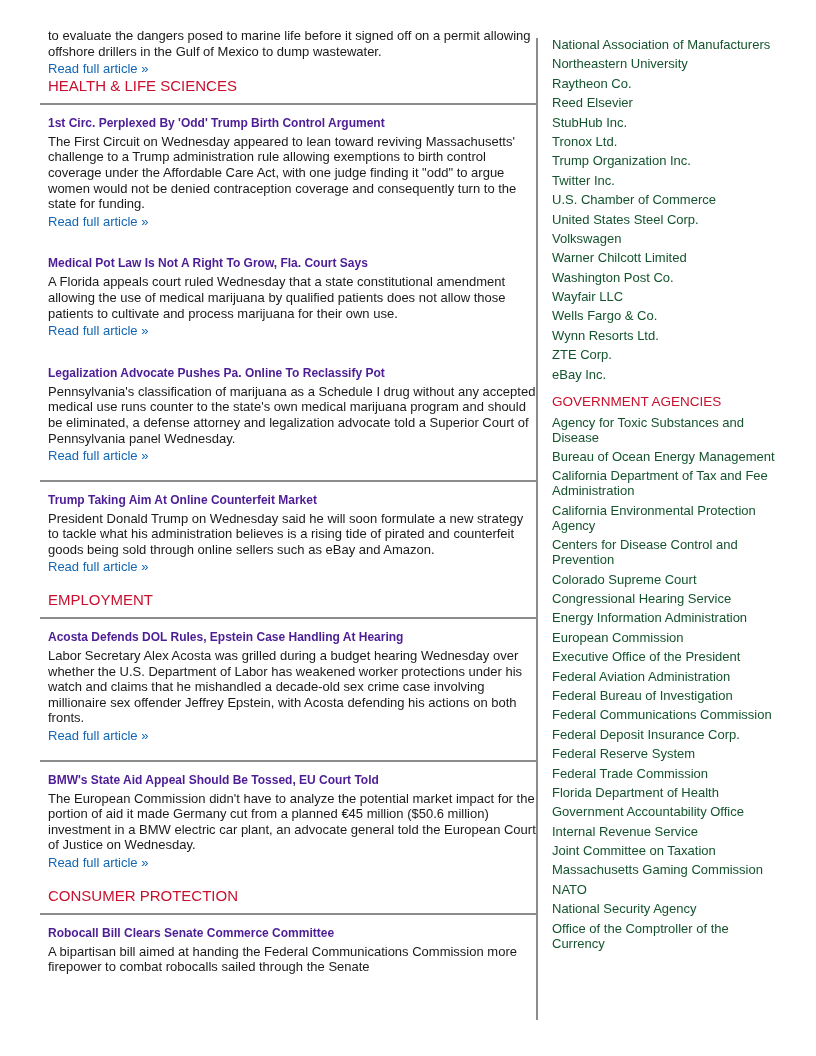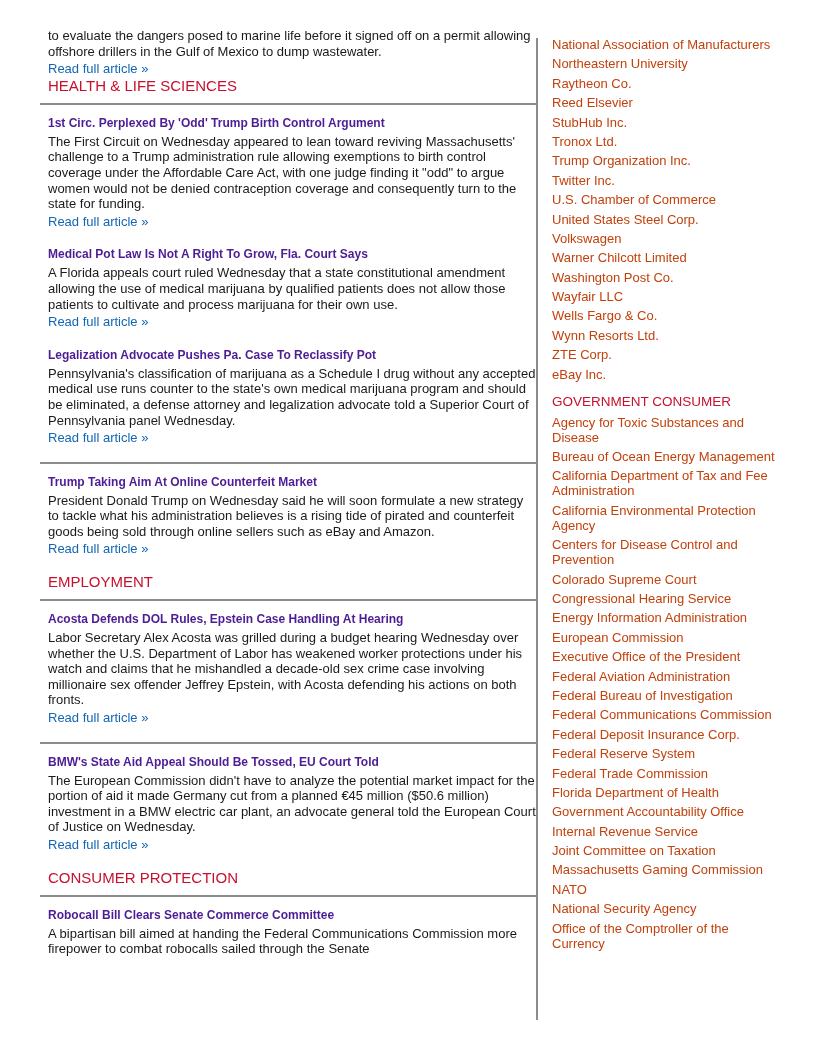--- a/index.html
+++ b/index.html
@@ -7,23 +7,23 @@
   .main { position: absolute; left: 40px; top: 28px; width: 497px; }
   .vrule { position: absolute; left: 536px; top: 38px; width: 2px; height: 982px; background: #8c8c8c; }
   .side { position: absolute; left: 552px; top: 37px; width: 230px; }
   .p { font-size: 13px; line-height: 15.6px; color: #1a1a1a; margin: 0; padding-left: 8px; }
   .read { display: block; font-size: 13px; line-height: 15.6px; color: #1266b3; text-decoration: none; padding-left: 8px; margin-top: 2px; }
   .sect { font-size: 15px; line-height: 18px; color: #c8102e; padding-left: 8px; text-transform: uppercase; }
   .sect-block { margin-top: 16px; }
   .sect-block.first { margin-top: 0; }
   .hr { height: 2px; background: #8c8c8c; margin-top: 8px; }
   .art { margin-top: 9px; }
-  .art + .art { margin-top: 16px; }
+  .art + .art { margin-top: 25px; }
   .title { font-size: 12px; font-weight: bold; line-height: 18px; color: #4c1d95; padding-left: 8px; display: block; text-decoration: none; margin-bottom: 2px; }
-  .side a { display: block; font-size: 13px; line-height: 15px; color: #c2410c; text-decoration: none; margin-bottom: 4.4px; }
+  .side a { display: block; font-size: 13px; line-height: 15px; color: #14532d; text-decoration: none; margin-bottom: 4.4px; }
   .side .shead { font-size: 13.5px; color: #c8102e; margin-top: 12px; margin-bottom: 5px; line-height: 16px; }
 </style>
 </head>
 <body>
 
 <div class="main">
   <p class="p">to evaluate the dangers posed to marine life before it signed off on a permit allowing offshore drillers in the Gulf of Mexico to dump wastewater.</p>
   <a class="read" href="#">Read full article »</a>
 
   <div id="sections">
@@ -34,21 +34,21 @@
           <a class="title" href="#">1st Circ. Perplexed By 'Odd' Trump Birth Control Argument</a>
           <p class="p">The First Circuit on Wednesday appeared to lean toward reviving Massachusetts' challenge to a Trump administration rule allowing exemptions to birth control coverage under the Affordable Care Act, with one judge finding it "odd" to argue women would not be denied contraception coverage and consequently turn to the state for funding.</p>
           <a class="read" href="#">Read full article »</a>
         </div>
         <div class="art">
           <a class="title" href="#">Medical Pot Law Is Not A Right To Grow, Fla. Court Says</a>
           <p class="p">A Florida appeals court ruled Wednesday that a state constitutional amendment allowing the use of medical marijuana by qualified patients does not allow those patients to cultivate and process marijuana for their own use.</p>
           <a class="read" href="#">Read full article »</a>
         </div>
         <div class="art">
-          <a class="title" href="#">Legalization Advocate Pushes Pa. Case To Reclassify Pot</a>
+          <a class="title" href="#">Legalization Advocate Pushes Pa. Online To Reclassify Pot</a>
           <p class="p">Pennsylvania's classification of marijuana as a Schedule I drug without any accepted medical use runs counter to the state's own medical marijuana program and should be eliminated, a defense attorney and legalization advocate told a Superior Court of Pennsylvania panel Wednesday.</p>
           <a class="read" href="#">Read full article »</a>
         </div>
       </div>
       <div class="sect-block">
         <div class="hr"></div>
         <div class="art">
           <a class="title" href="#">Trump Taking Aim At Online Counterfeit Market</a>
           <p class="p">President Donald Trump on Wednesday said he will soon formulate a new strategy to tackle what his administration believes is a rising tide of pirated and counterfeit goods being sold through online sellers such as eBay and Amazon.</p>
           <a class="read" href="#">Read full article »</a>
@@ -98,21 +98,21 @@
       <a href="#">United States Steel Corp.</a>
       <a href="#">Volkswagen</a>
       <a href="#">Warner Chilcott Limited</a>
       <a href="#">Washington Post Co.</a>
       <a href="#">Wayfair LLC</a>
       <a href="#">Wells Fargo &amp; Co.</a>
       <a href="#">Wynn Resorts Ltd.</a>
       <a href="#">ZTE Corp.</a>
       <a href="#">eBay Inc.</a>
     </div>
-  <div class="shead">GOVERNMENT CONSUMER</div>
+  <div class="shead">GOVERNMENT AGENCIES</div>
   <div id="agencies">
       <a href="#">Agency for Toxic Substances and Disease</a>
       <a href="#">Bureau of Ocean Energy Management</a>
       <a href="#">California Department of Tax and Fee Administration</a>
       <a href="#">California Environmental Protection Agency</a>
       <a href="#">Centers for Disease Control and Prevention</a>
       <a href="#">Colorado Supreme Court</a>
       <a href="#">Congressional Hearing Service</a>
       <a href="#">Energy Information Administration</a>
       <a href="#">European Commission</a>

